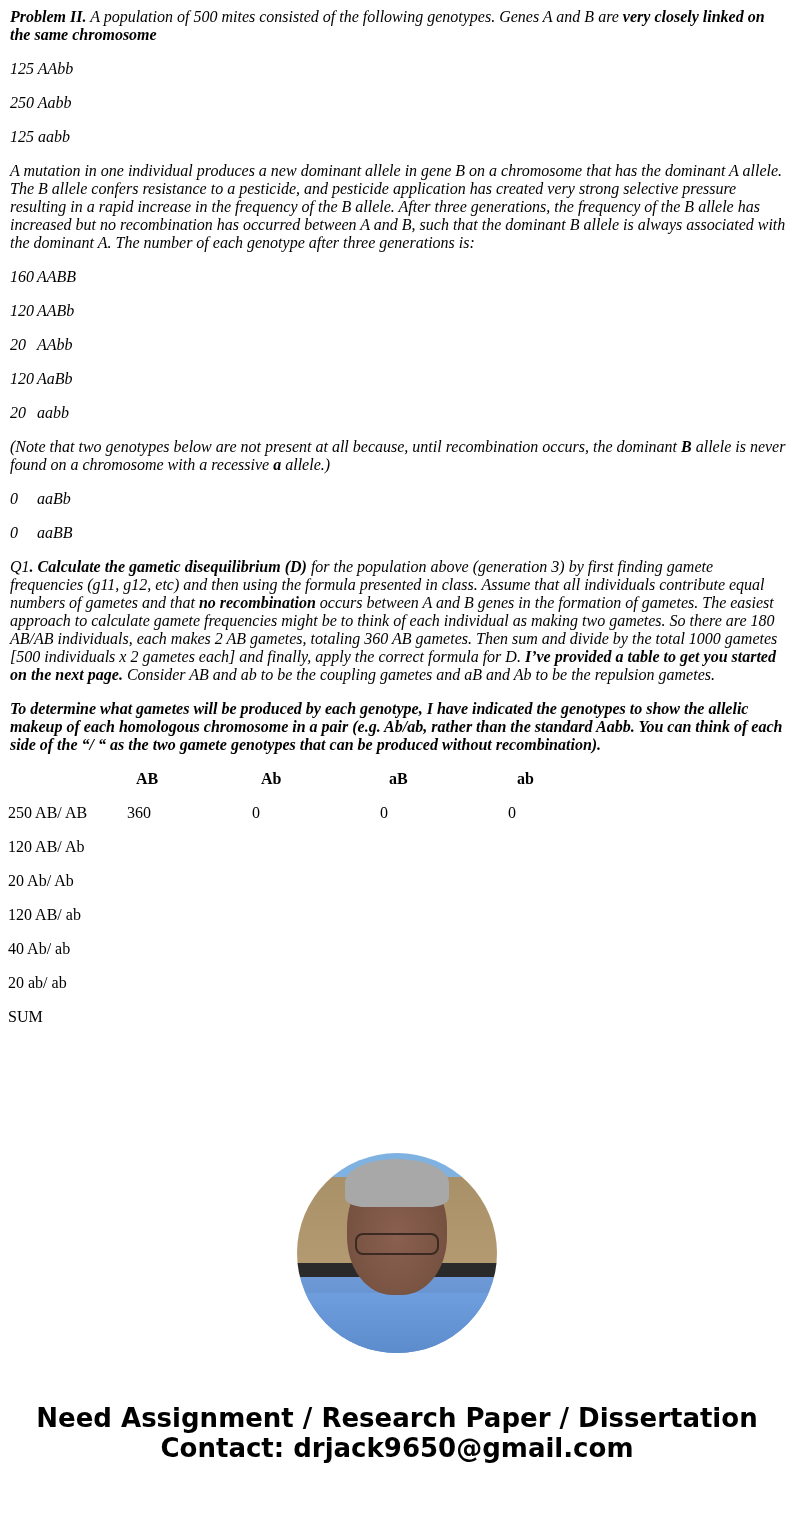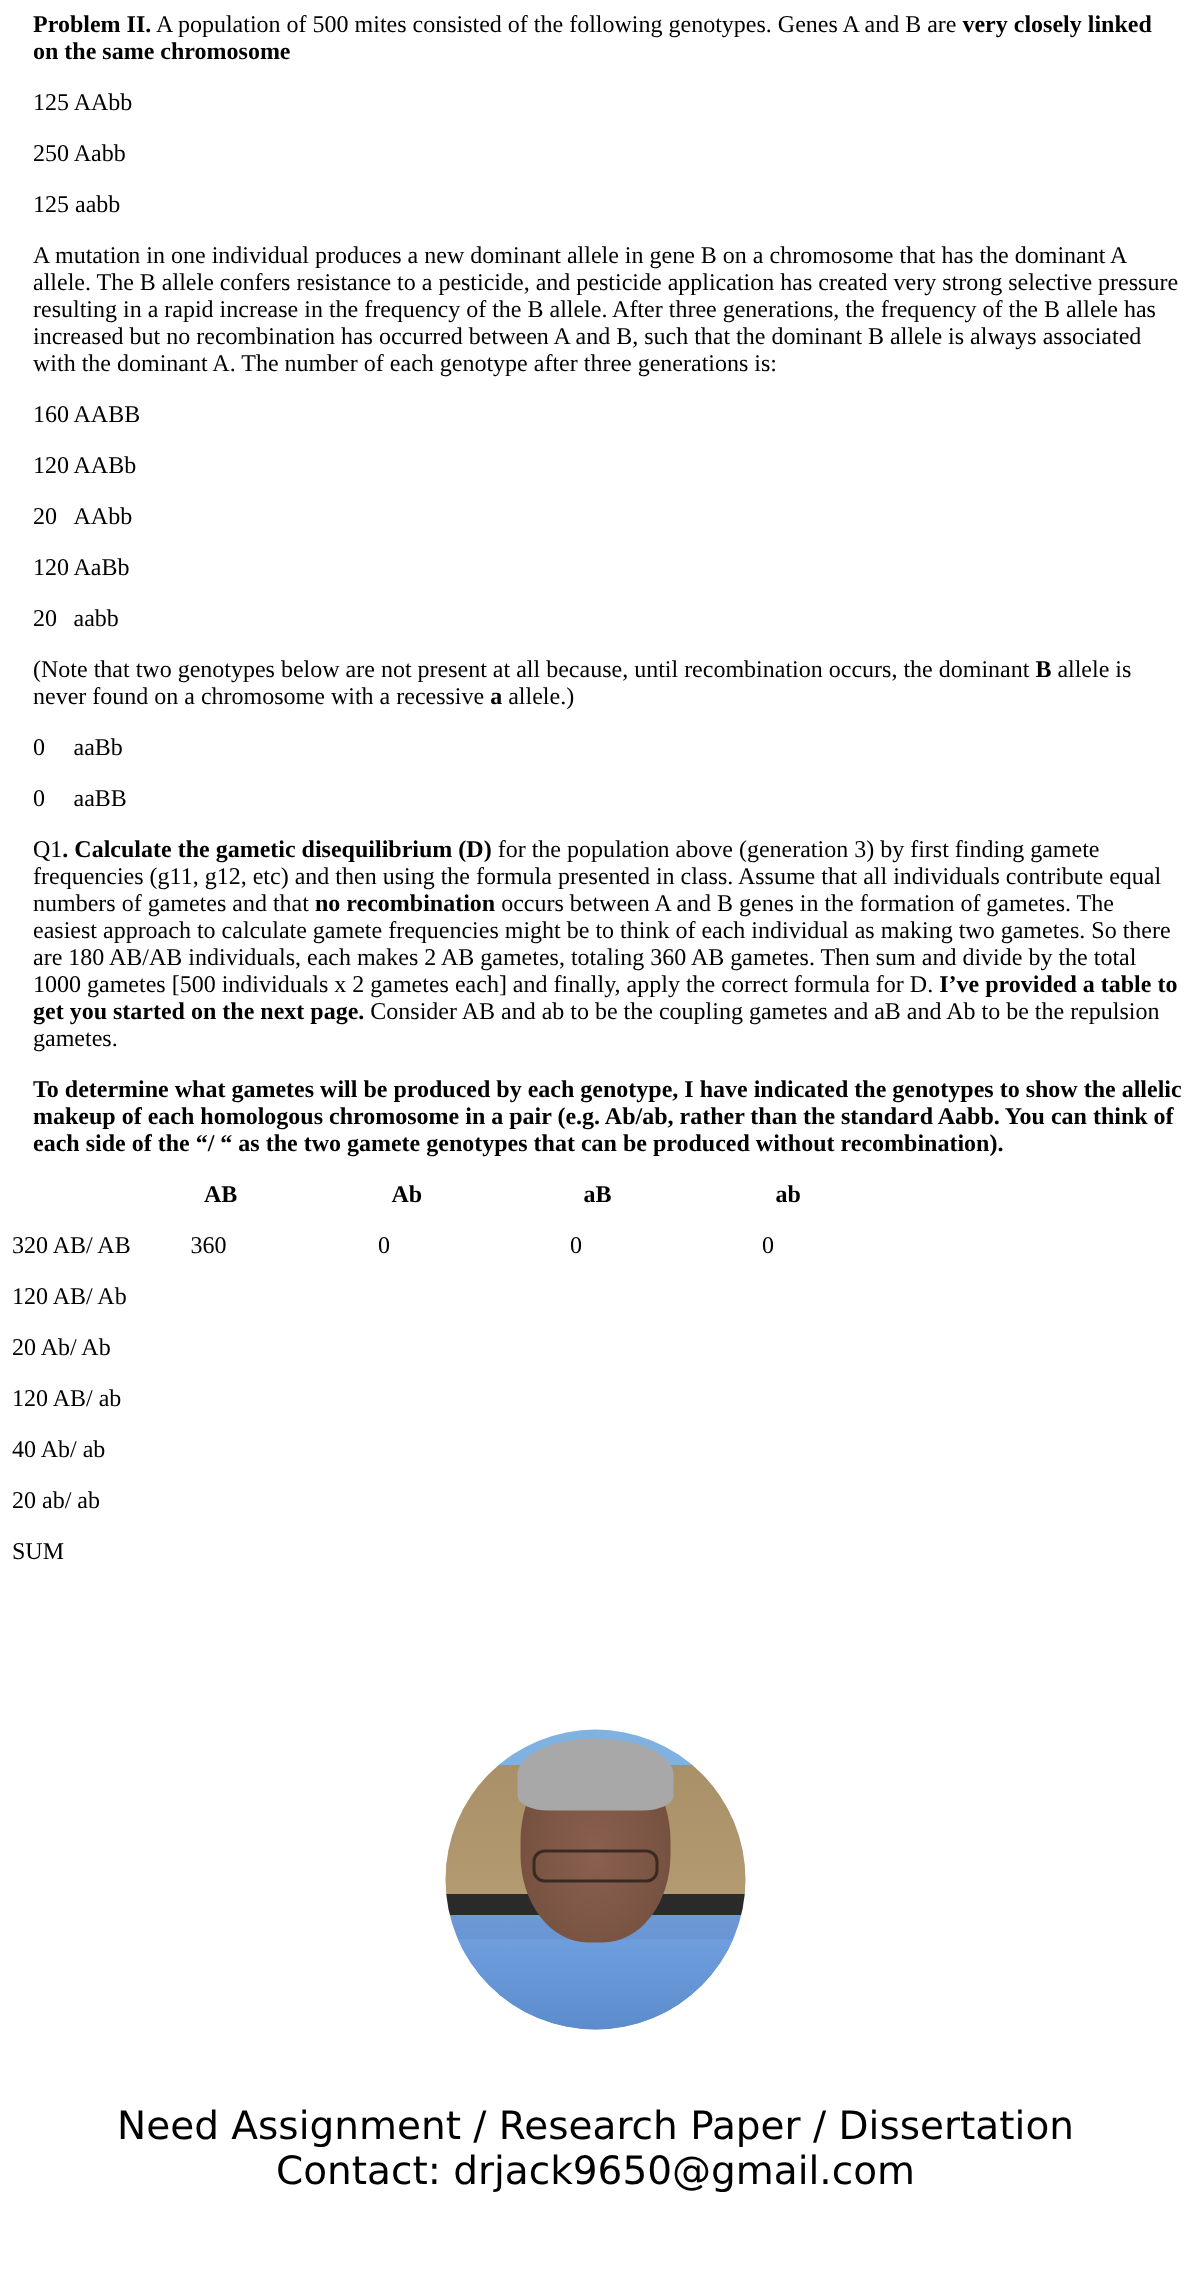--- a/index.html
+++ b/index.html
@@ -1,21 +1,21 @@
 <!DOCTYPE html>
 <html><head>
   <meta charset="utf-8">
   <style>
     html, body { margin: 0; padding: 0; background: #ffffff; }
     body { width: 794px; height: 1523px; position: relative; overflow: hidden; }
     .doc {
       position: absolute; left: 8px; top: 0; width: 780px; height: 1123px; overflow: hidden;
       font-family: "Liberation Serif", serif; font-size: 16px; line-height: 18px; color: #000;
     }
-    .doc p { margin: 0 0 16px 14px; }
+    .doc p { margin: 0 0 16px 2px; font-style: italic; }
     .doc p:first-child { margin-top: 8px; }
     .pair .n { display: inline-block; }
     .w3 { width: 27px; }
     .w2 { width: 27px; }
     .w1 { width: 27px; }
     .tbl-row { display: flex; height: 18px; margin-bottom: 16px; }
     .tbl-row .lbl { width: 119px; }
     .tbl-row .c1 { width: 125px; }
     .tbl-row .c2 { width: 128px; }
     .tbl-row .c3 { width: 128px; }
@@ -41,21 +41,21 @@
     .photo-glasses {
       position: absolute; left: 58px; top: 80px; width: 84px; height: 22px;
       border: 2px solid #3a2a22; border-radius: 8px; box-sizing: border-box;
     }
     .photo-shirt {
       position: absolute; left: 0; top: 140px; width: 200px; height: 60px;
       background: linear-gradient(180deg, #6f9ede, #5c8ccc);
     }
     .cta {
       position: absolute; left: 0; top: 1403px; width: 794px; text-align: center;
-      font-family: "DejaVu Sans", sans-serif; font-weight: normal; font-size: 26px; line-height: 30px; color: #000;
+      font-family: "DejaVu Sans", sans-serif; font-weight: bold; font-size: 26px; line-height: 30px; color: #000;
     }
   </style>
 </head>
 <body>
 
 <div class="doc">
   <p>
     <b>Problem II.</b><span> A population of 500 mites consisted of the following genotypes. Genes A and B are </span><b>very closely linked on the same chromosome</b>
   </p>
 
@@ -82,21 +82,21 @@
 
 
   <div class="tbl-row tbl-head">
     <span class="lbl"></span>
     <b class="c1">AB</b>
     <b class="c2">Ab</b>
     <b class="c3">aB</b>
     <b class="c4">ab</b>
   </div>
   <div class="tbl-row">
-    <span class="lbl">320 AB/ AB</span>
+    <span class="lbl">250 AB/ AB</span>
       <span class="c1">360</span>
       <span class="c2">0</span>
       <span class="c3">0</span>
       <span class="c4">0</span>
   </div>
   <div class="tbl-row">
       <span class="lbl">120 AB/ Ab</span>
     </div>
   <div class="tbl-row">
       <span class="lbl">20 Ab/ Ab</span>

